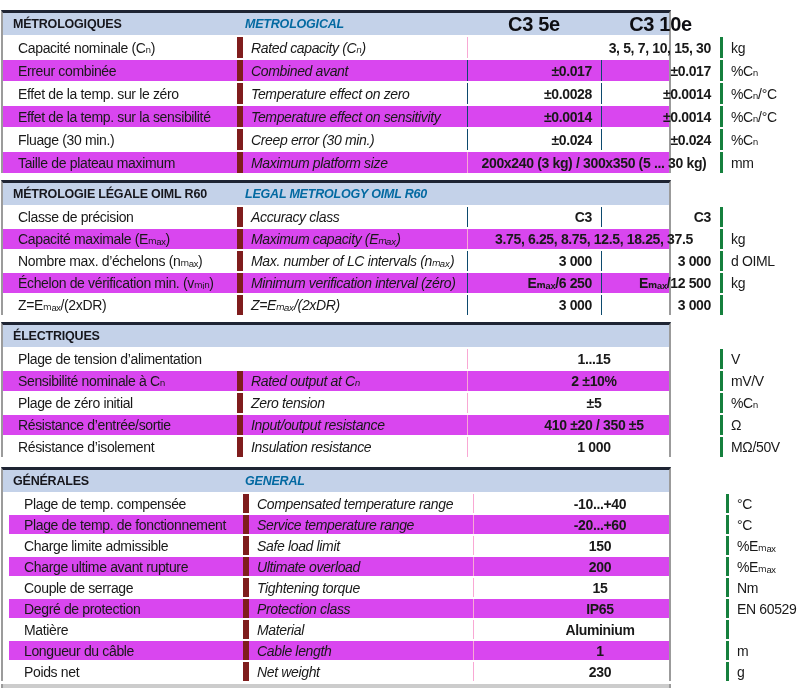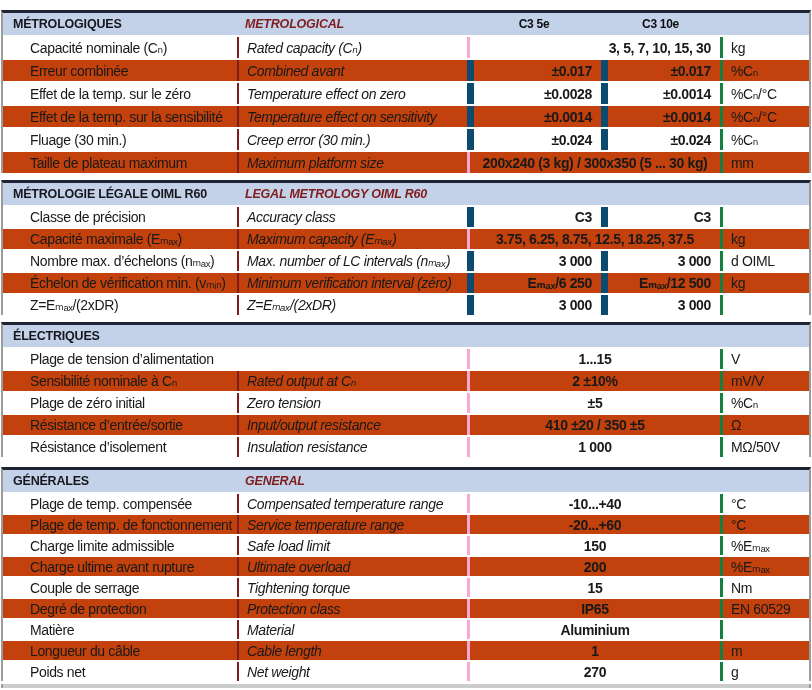--- a/index.html
+++ b/index.html
@@ -1,21 +1,21 @@
 <!DOCTYPE html>
 <html><head>
 <meta charset="utf-8">
 <style>
   html,body{margin:0;padding:0;background:#ffffff;}
   body{
     width:812px;height:690px;overflow:hidden;
     font-family:"Liberation Sans","DejaVu Sans",sans-serif;
     -webkit-font-smoothing:antialiased;
   }
-  .sheet{width:810px;margin:0 1px;padding-top:10px;}
+  .sheet{width:670px;margin:0 1px;padding-top:10px;}
   .section{
     border-left:2px solid #9b9b9b;
     border-right:2px solid #9b9b9b;
     border-top:3px solid #1e2433;
     background:#ffffff;
   }
   .sec-gap-s{margin-top:7px;}
   .sec-gap-l{margin-top:10px;}
   .grid-cols{
     display:grid;
@@ -32,42 +32,42 @@
     align-items:center;
     white-space:nowrap;
     overflow:hidden;
   }
   .title-fr{
     font-weight:bold;font-size:12.5px;letter-spacing:-0.2px;
     color:#16161c;padding-left:10px;
   }
   .title-en{
     font-weight:bold;font-style:italic;font-size:12.5px;letter-spacing:-0.2px;
-    color:#7f1d1d;padding-left:8px;
+    color:#0369a1;padding-left:8px;
   }
   .col-head{
-    font-weight:bold;font-size:12px;letter-spacing:-0.3px;
+    font-weight:bold;font-size:20px;letter-spacing:-0.3px;
     color:#0d0d12;justify-content:center;
   }
   .row{
     margin-top:2px;
     align-items:center;
     font-size:14px;letter-spacing:-0.35px;color:#191919;
   }
   .row.even{background:#ffffff;}
-  .row.odd{background:#c2410c;}
+  .row.odd{background:#d946ef;}
   .s0 .row{height:21px;}
   .s1 .row{height:20px;}
   .s2 .row{height:20px;}
-  .s3 .row{height:19px;}
-  .c-fr{padding-left:27px;}
-  .c-en{font-style:italic;border-left:2px solid #7f1d1d;padding-left:8px;}
-  .c-v{border-left:7px solid #0c4a6e;font-weight:bold;justify-content:flex-end;padding-right:9px;}
+  .s3 .row{height:19px;margin-left:6px;}
+  .c-fr{padding-left:15px;}
+  .c-en{font-style:italic;border-left:6px solid #7f1d1d;padding-left:8px;}
+  .c-v{border-left:1px solid #0c4a6e;font-weight:bold;justify-content:flex-end;padding-right:9px;}
   .c-v2{grid-column:4;}
-  .c-span{grid-column:3 / 5;border-left:3px solid #f9a8d4;font-weight:bold;justify-content:center;}
+  .c-span{grid-column:3 / 5;border-left:1px solid #f9a8d4;font-weight:bold;justify-content:center;}
   .c-span.right{justify-content:flex-end;padding-right:9px;}
   .c-unit{grid-column:5;border-left:3px solid #15803d;padding-left:8px;}
   .bottom-bar{
     height:4px;background:#cccccc;margin-top:3px;
     border-left:2px solid #9b9b9b;border-right:2px solid #9b9b9b;
   }
 </style>
 </head>
 <body>
 
@@ -243,18 +243,18 @@
       </div>
       <div class="row grid-cols odd">
         <div class="cell c-fr">Longueur du câble</div>
         <div class="cell c-en">Cable length</div>
         <div class="cell c-span">1</div>
         <div class="cell c-unit">m</div>
       </div>
       <div class="row grid-cols even">
         <div class="cell c-fr">Poids net</div>
         <div class="cell c-en">Net weight</div>
-        <div class="cell c-span">270</div>
+        <div class="cell c-span">230</div>
         <div class="cell c-unit">g</div>
       </div>
     </div>
     <div class="bottom-bar"></div>
   </div>
 
 </body></html>

